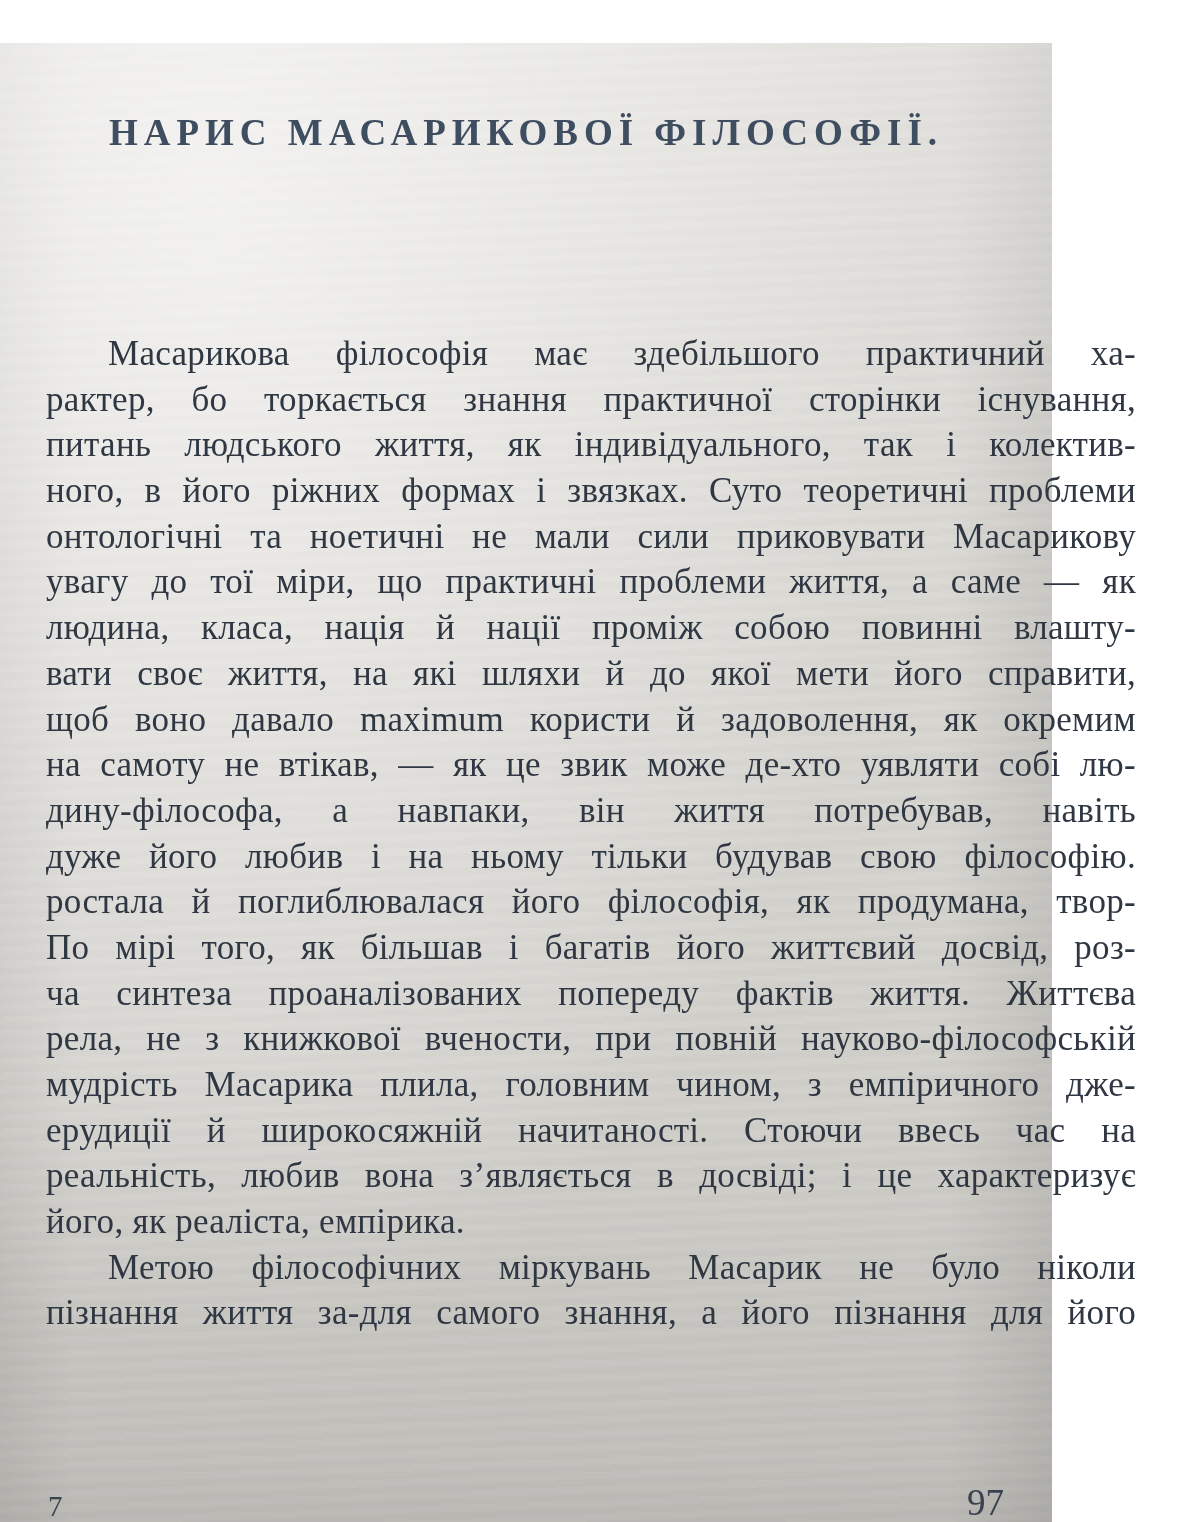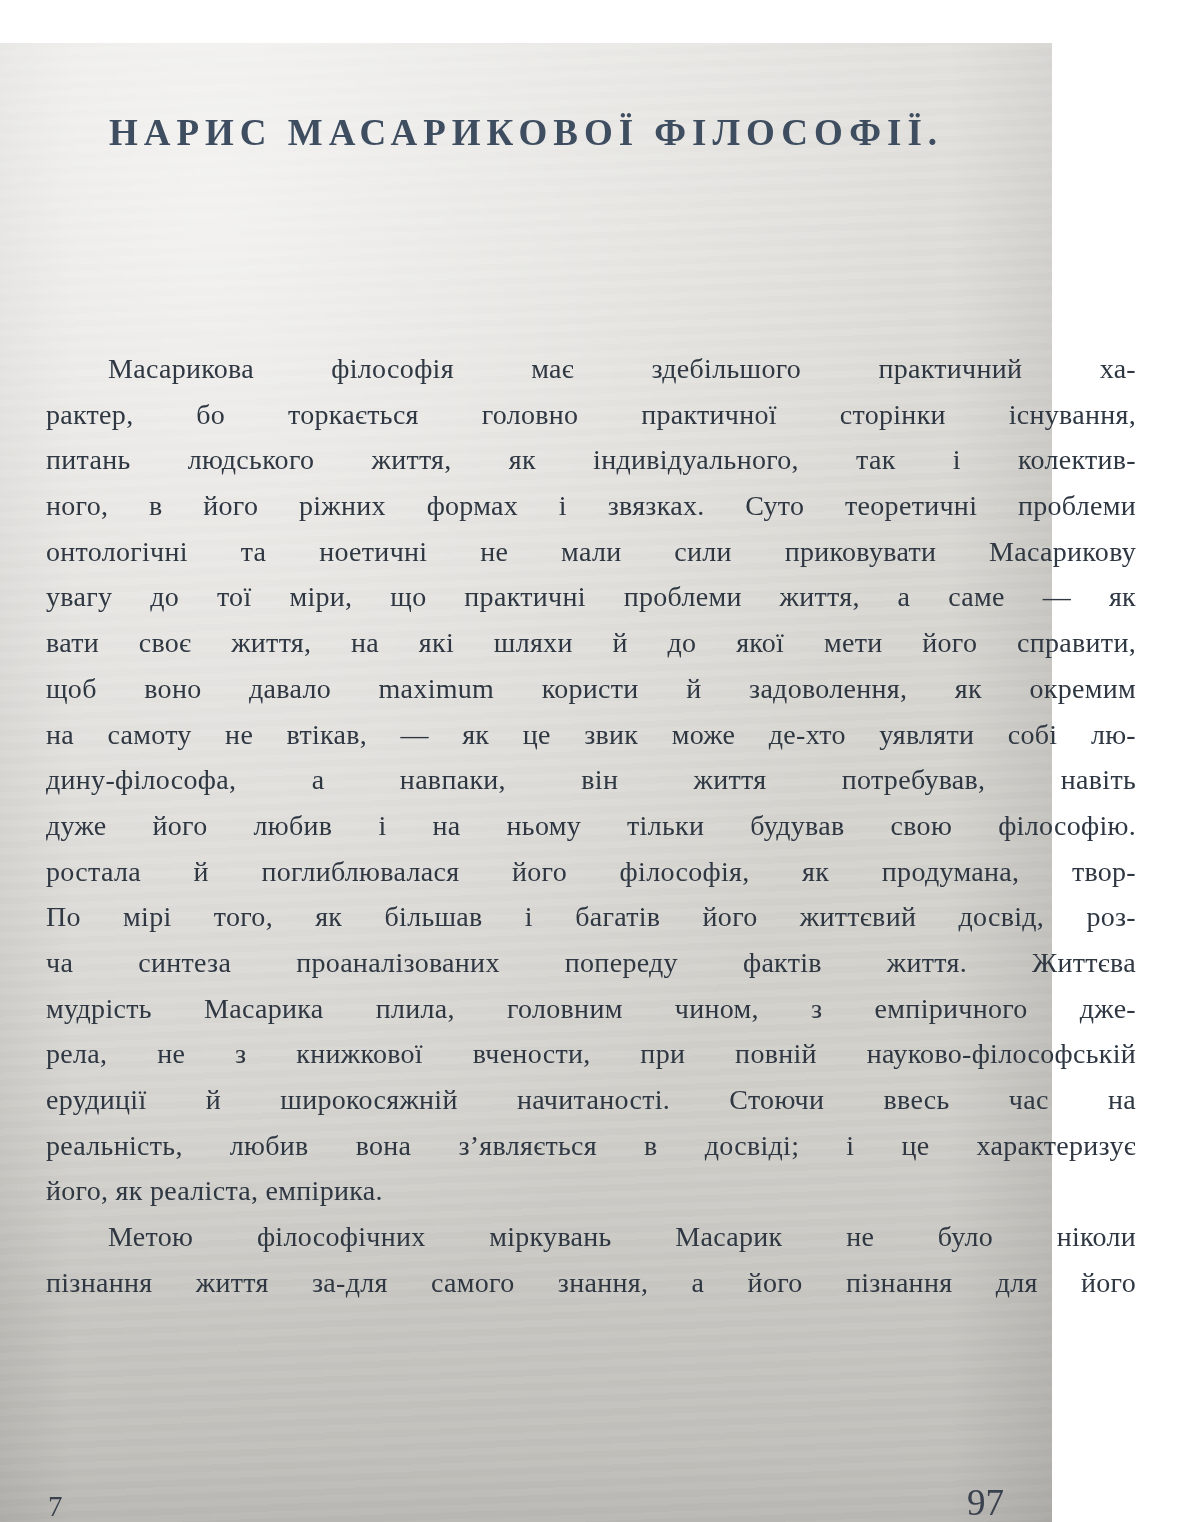--- a/index.html
+++ b/index.html
@@ -31,23 +31,23 @@
     margin: 0;
     text-align: center;
     font-size: 37px;
     font-weight: 700;
     letter-spacing: 6px;
     color: #3e4d60;
   }
   .bodytext {
     position: absolute;
     left: 46px;
-    top: 303px;
+    top: 288px;
     width: 1090px;
-    font-size: 28px;
+    font-size: 35px;
     line-height: 45.7px;
     color: #2e3742;
   }
   .line {
     text-align: justify;
     text-align-last: justify;
     height: 45.7px;
     letter-spacing: 0.3px;
   }
   .line.indent { text-indent: 62px; }
@@ -68,35 +68,36 @@
   }
 </style>
 </head>
 <body>
 
 <div class="page">
   <h1 class="title">НАРИС МАСАРИКОВОЇ ФІЛОСОФІЇ.</h1>
 
   <div class="bodytext">
     <div class="line indent">Масарикова філософія має здебільшого практичний ха-</div>
-    <div class="line">рактер, бо торкається головно практичної сторінки існування,</div>
+    <div class="line">рактер, бо торкається знання практичної сторінки існування,</div>
     <div class="line">питань людського життя, як індивідуального, так і колектив-</div>
     <div class="line">ного, в його ріжних формах і звязках. Суто теоретичні проблеми</div>
     <div class="line">онтологічні та ноетичні не мали сили приковувати Масарикову</div>
     <div class="line">увагу до тої міри, що практичні проблеми життя, а саме — як</div>
+    <div class="line">людина, класа, нація й нації проміж собою повинні влашту-</div>
     <div class="line">вати своє життя, на які шляхи й до якої мети його справити,</div>
     <div class="line">щоб воно давало maximum користи й задоволення, як окремим</div>
     <div class="line">на самоту не втікав, — як це звик може де-хто уявляти собі лю-</div>
     <div class="line">дину-філософа, а навпаки, він життя потребував, навіть</div>
     <div class="line">дуже його любив і на ньому тільки будував свою філософію.</div>
     <div class="line">ростала й поглиблювалася його філософія, як продумана, твор-</div>
     <div class="line">По мірі того, як більшав і багатів його життєвий досвід, роз-</div>
     <div class="line">ча синтеза проаналізованих попереду фактів життя. Життєва</div>
+    <div class="line">рела, не з книжкової вчености, при повній науково-філософській</div>
     <div class="line">мудрість Масарика плила, головним чином, з емпіричного дже-</div>
-    <div class="line">рела, не з книжкової вчености, при повній науково-філософській</div>
     <div class="line">ерудиції й широкосяжній начитаності. Стоючи ввесь час на</div>
     <div class="line">реальність, любив вона з’являється в досвіді; і це характеризує</div>
     <div class="line end">його, як реаліста, емпірика.</div>
     <div class="line indent">Метою філософічних міркувань Масарик не було ніколи</div>
     <div class="line">пізнання життя за-для самого знання, а його пізнання для його</div>
   </div>
 
   <span class="footer-sig">7</span>
   <span class="footer-page">97</span>
 </div>

